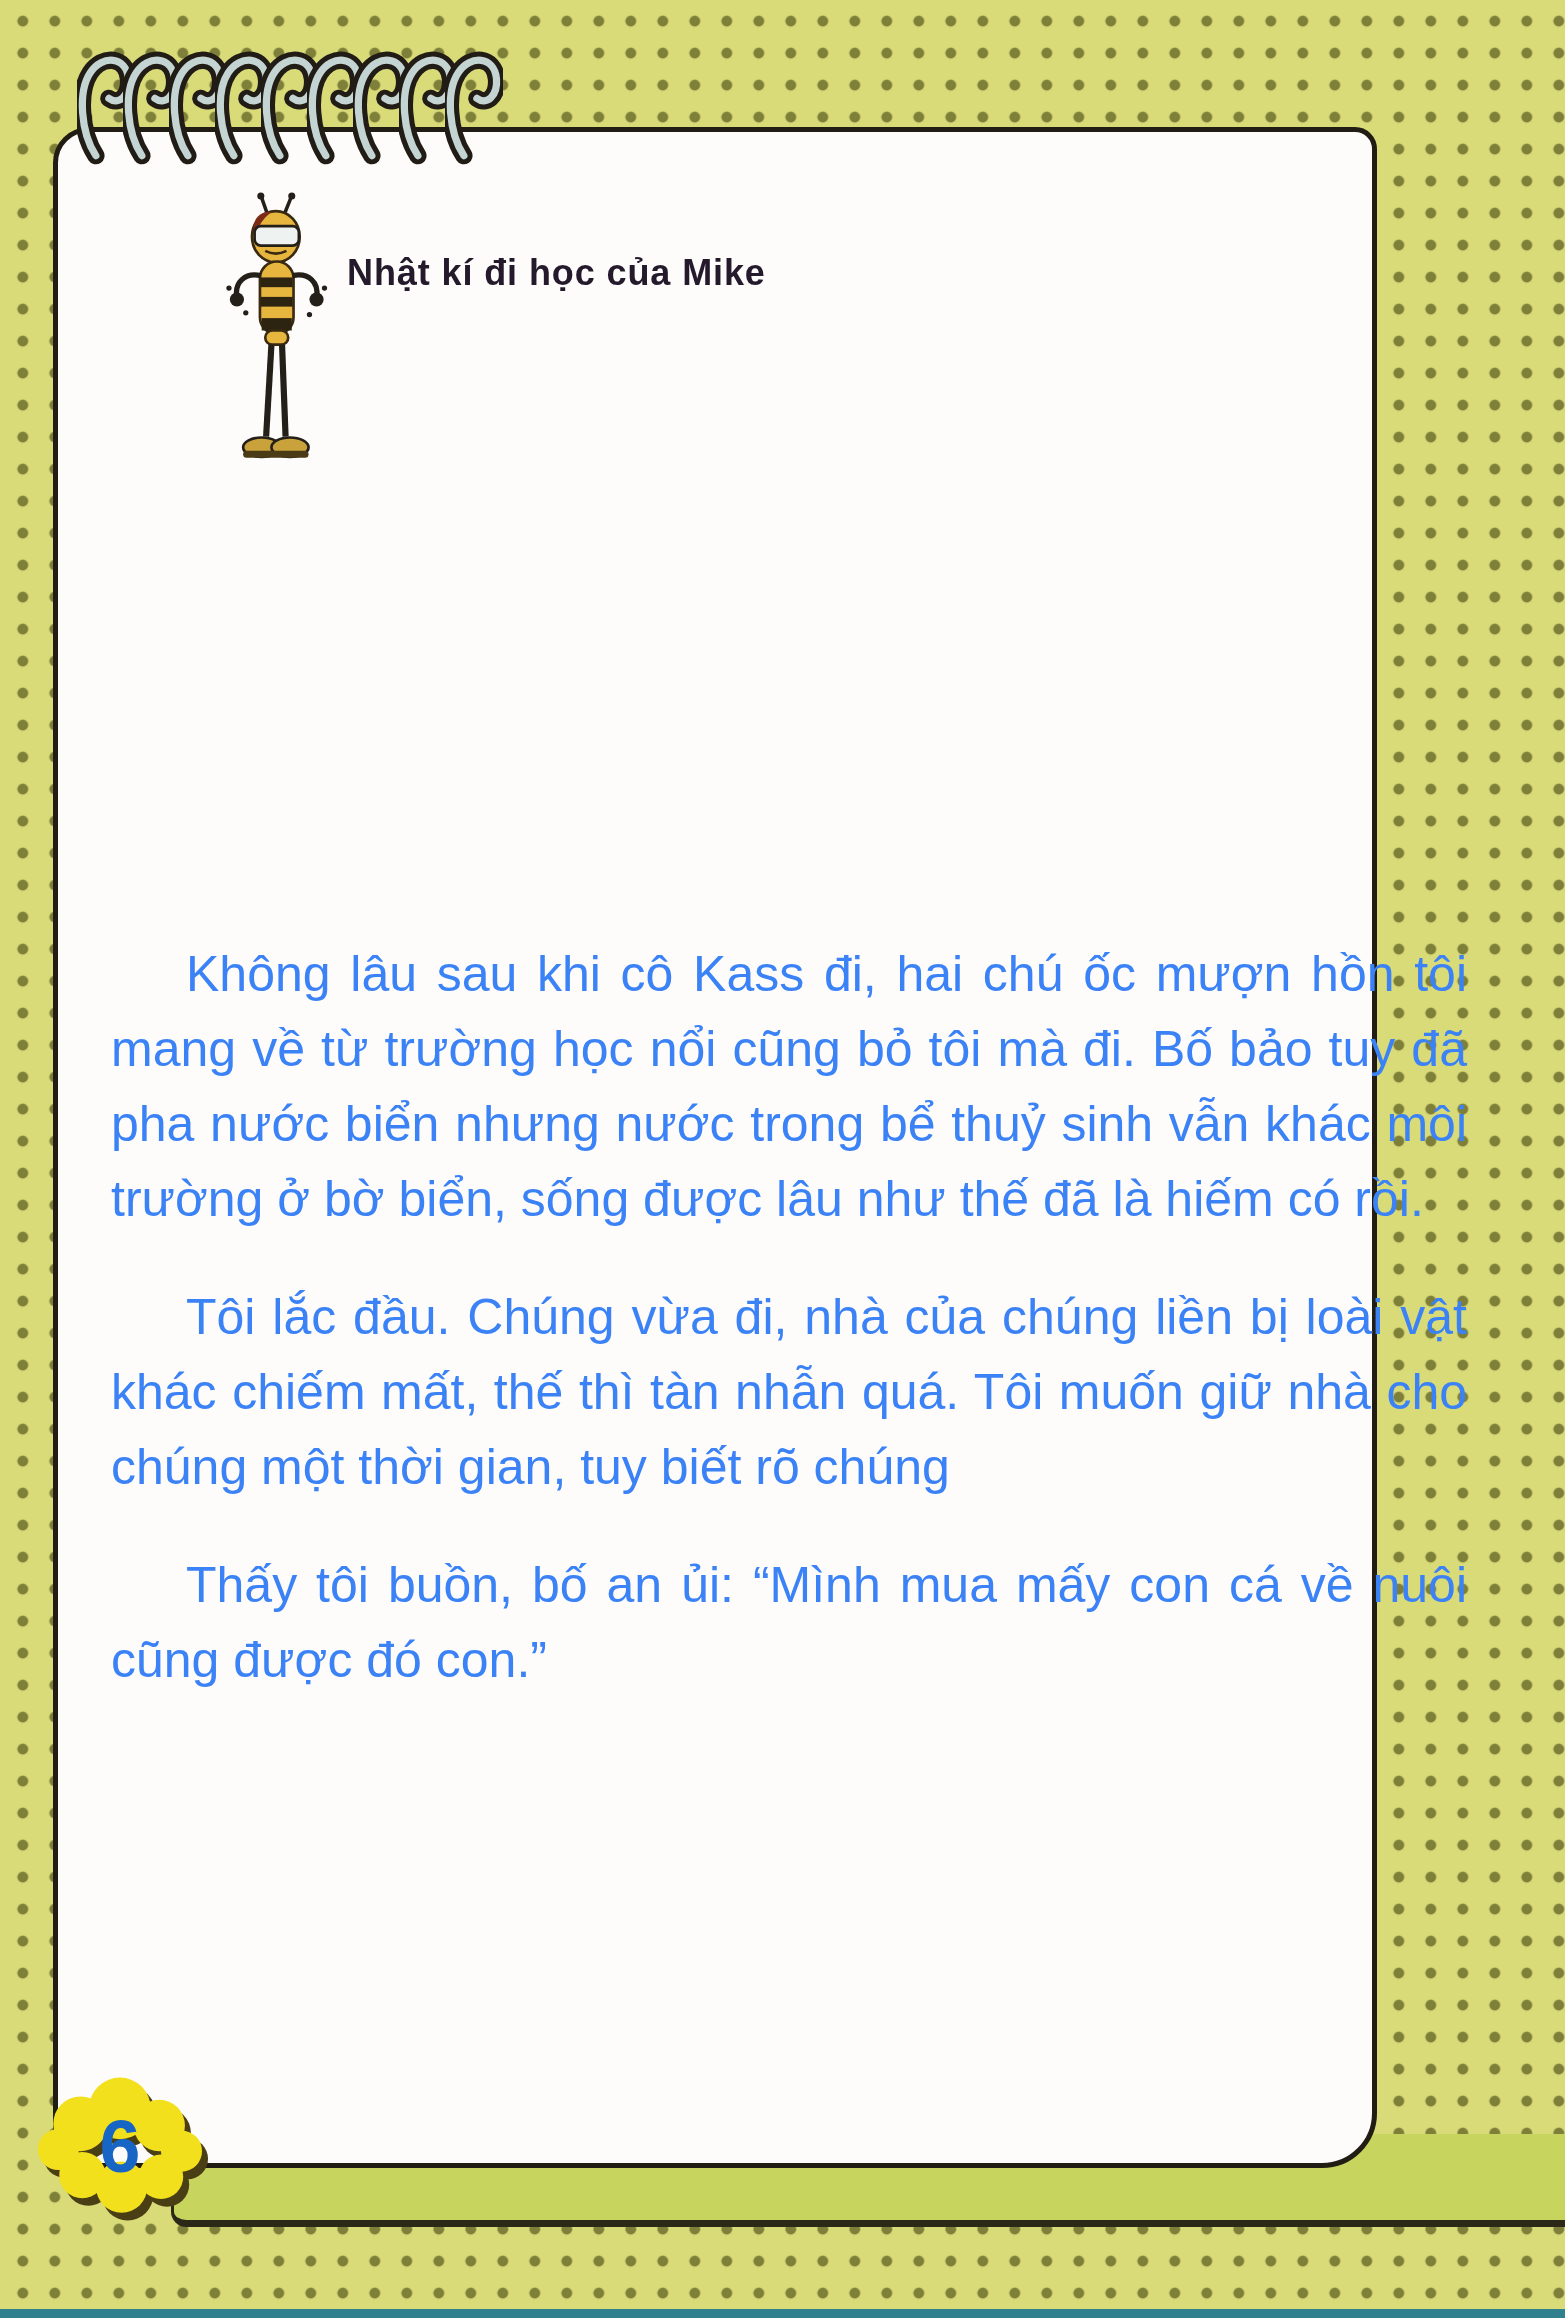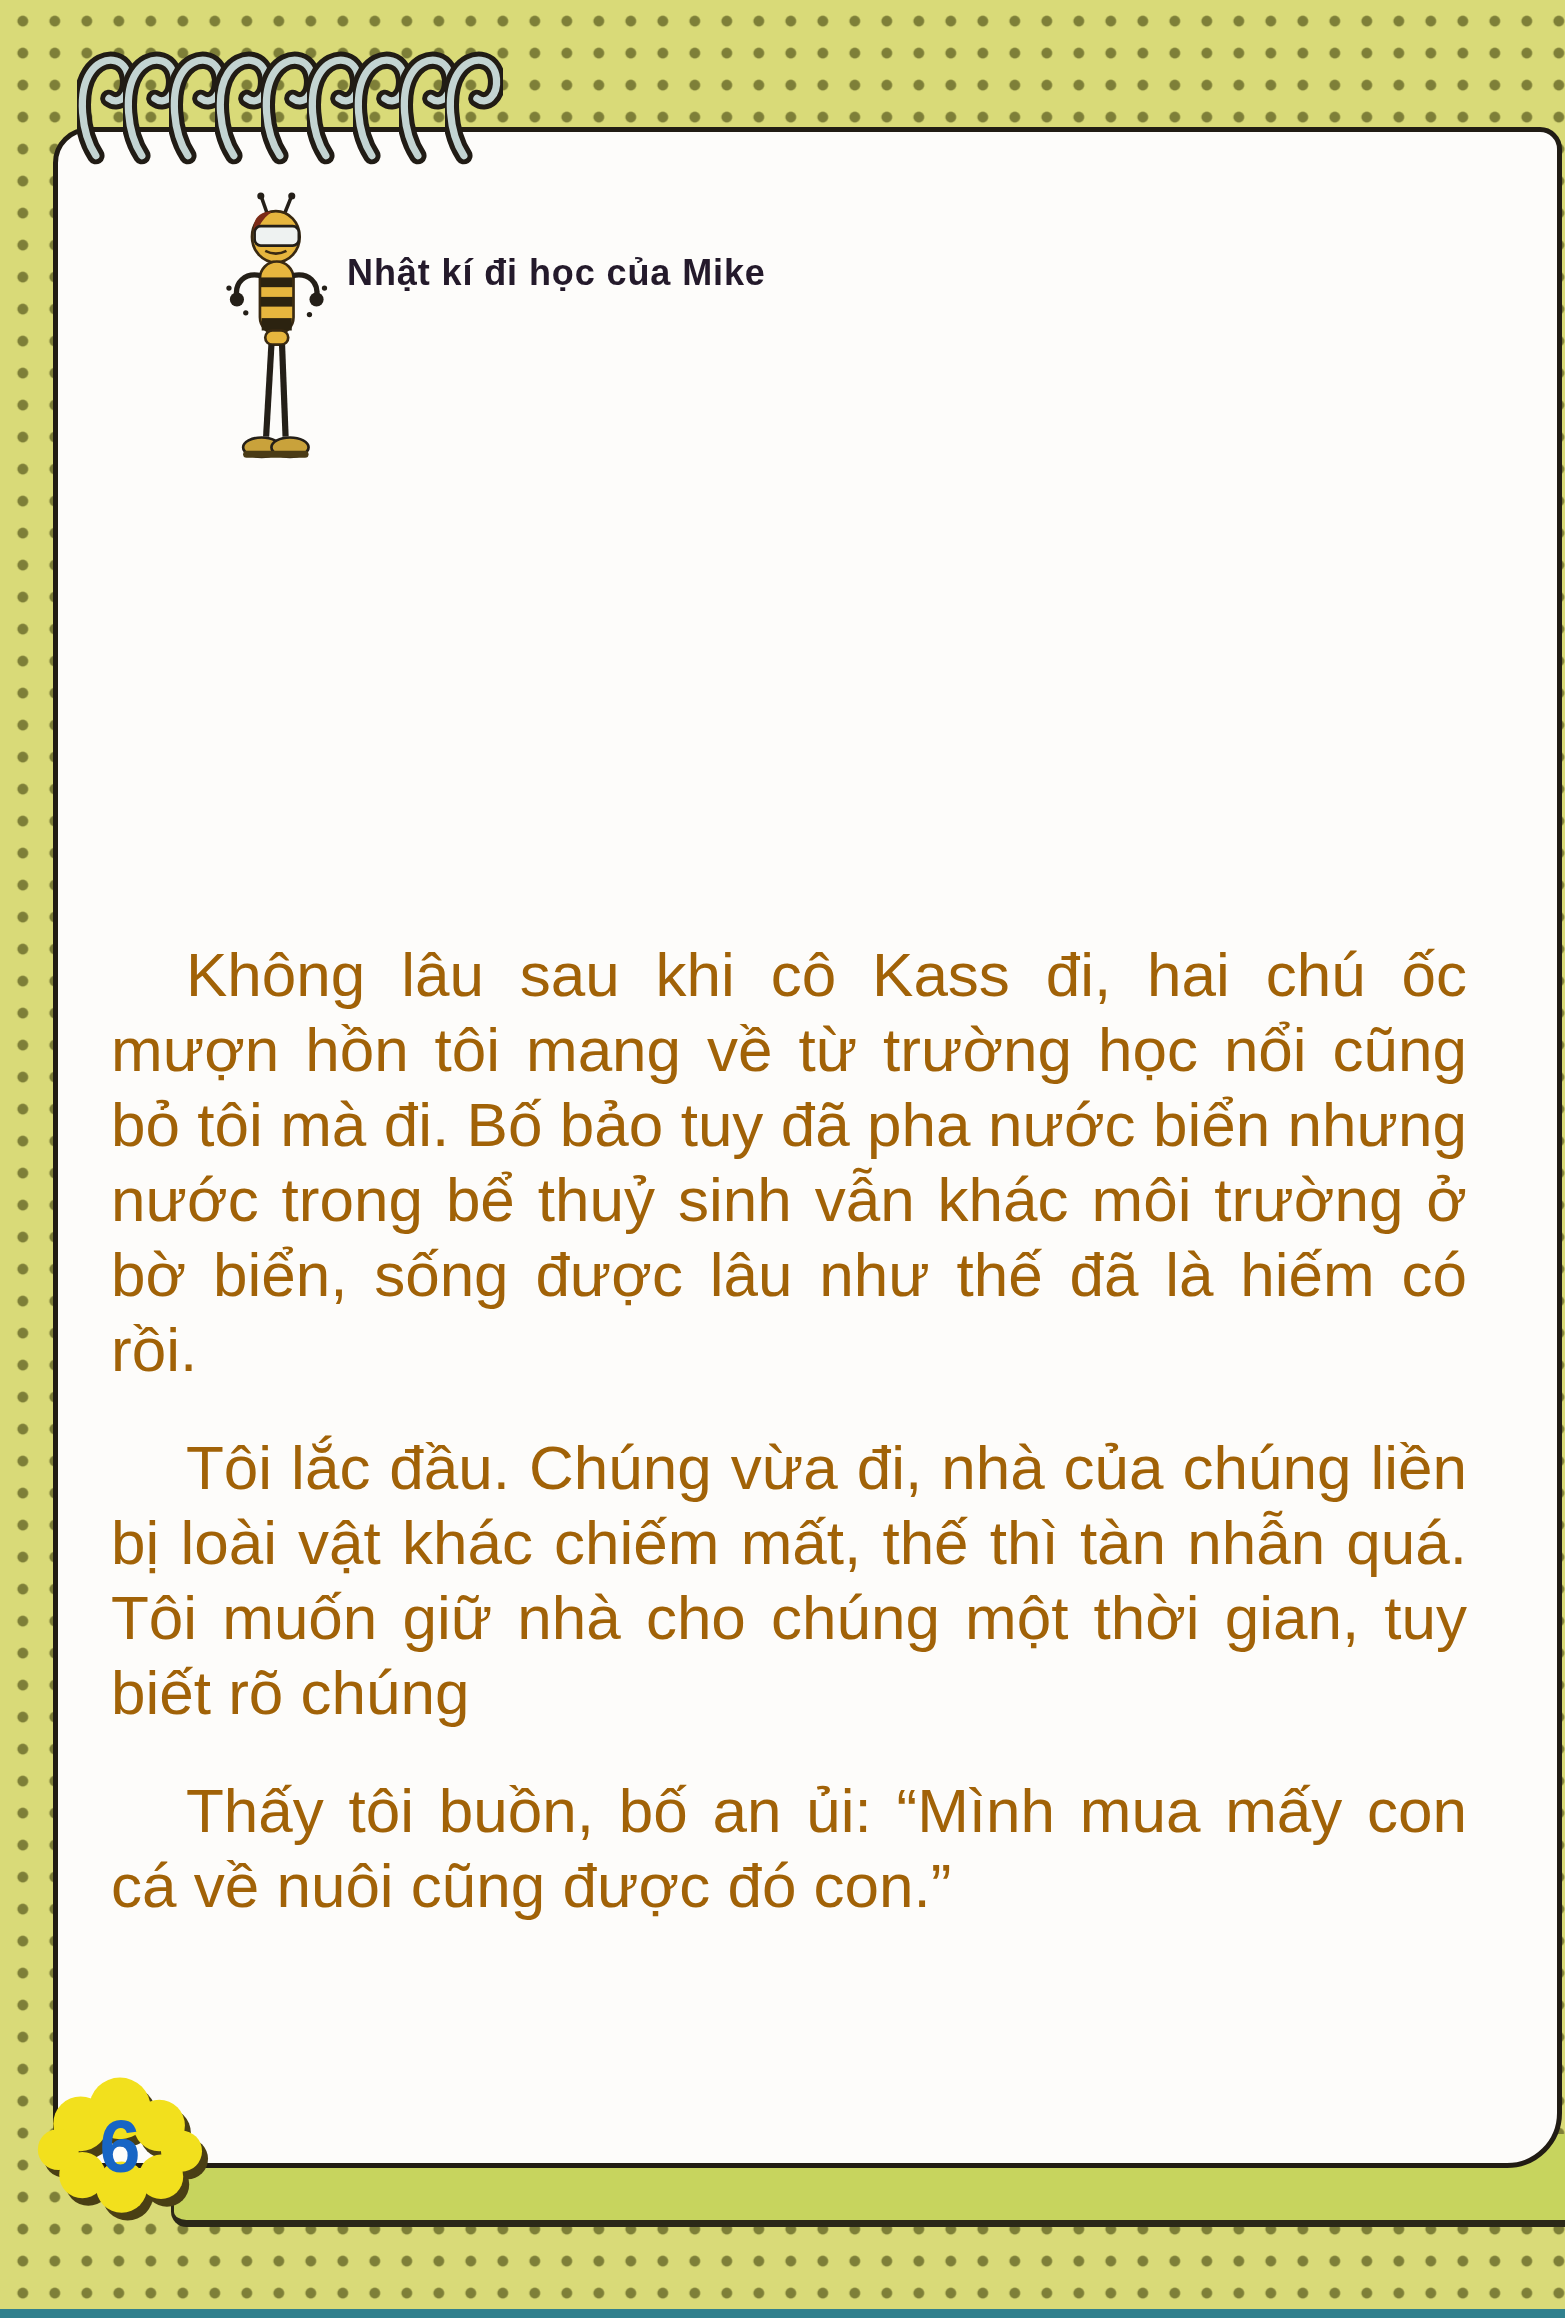--- a/index.html
+++ b/index.html
@@ -16,21 +16,21 @@
 
   
   .cover-band{
     position:absolute;left:171px;top:2134px;width:1394px;height:86px;
     background:#c7d45e;border-bottom:7.7px solid #2b2817;border-left:3.4px solid #2b2817;
     border-radius:0 0 0 15.4px;z-index:0;
   }
 
   
   .page{
-    position:absolute;left:53px;top:127px;width:1509px;height:2041px;
+    position:absolute;left:53px;top:127px;width:1324px;height:2041px;
     background:#fdfcfa;border:5.1px solid #211c14;
     border-radius:36px 22px 55px 29px;
     box-sizing:border-box;z-index:1;
   }
 
   
   .rings{position:absolute;left:77px;top:39px;display:flex;z-index:2;}
   .ring{width:58px;height:139px;margin-right:-12px;flex:0 0 auto;}
   .ring-outer{fill:none;stroke:#211c15;stroke-width:24;stroke-linecap:round;}
   .ring-inner{fill:none;stroke:#c3d4d2;stroke-width:10;stroke-linecap:round;}
@@ -49,21 +49,21 @@
   .banner svg{position:absolute;left:0;top:0;width:100%;height:100%;}
   .banner-title{
     position:absolute;left:94px;top:101px;width:1002px;text-align:center;
     font-size:70px;font-weight:bold;letter-spacing:7.7px;color:#d3231f;
     transform:scaleY(1.08);
   }
 
   
   .body-text{
     position:absolute;left:53px;top:805px;width:1356px;
-    font-size:62px;line-height:75px;color:#a16207;text-align:justify;
+    font-size:50px;line-height:75px;color:#3b82f6;text-align:justify;
   }
   .body-text p{margin:0 0 43px 0;text-indent:75px;}
 
   
   .page-badge{position:absolute;left:31px;top:2062px;width:183px;height:168px;z-index:5;}
   .page-badge text{
     font-family:"Liberation Sans","DejaVu Sans",sans-serif;
     font-size:86px;font-weight:bold;fill:#1765c5;text-anchor:middle;
   }
 </style>

